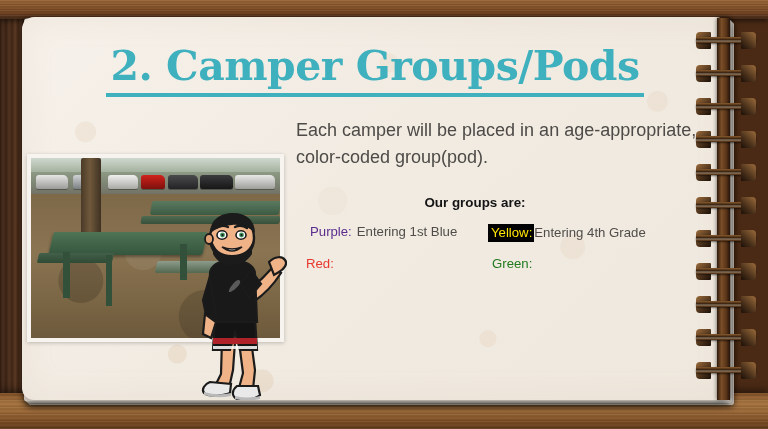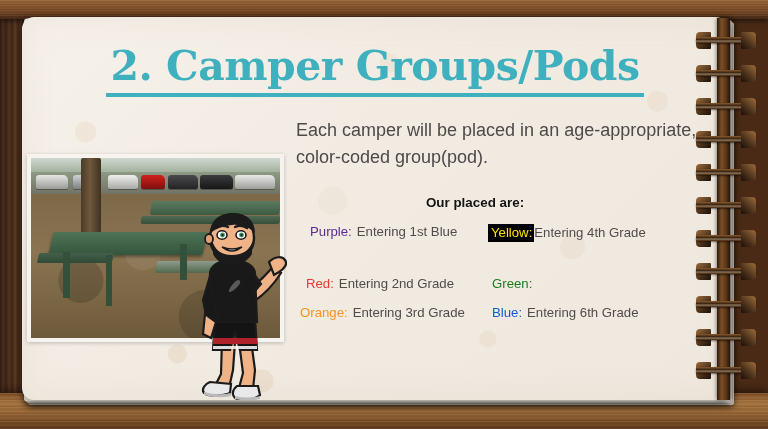--- a/index.html
+++ b/index.html
@@ -108,21 +108,21 @@
     font-size:13.4px; font-weight:bold; color:#141414;
     padding-right:44px;
   }
   .group-row{
     display:flex; margin-top:14px; font-size:13.2px;
     color:#4f4c49; white-space:nowrap;
   }
   .group-cell{ display:flex; align-items:baseline; }
   .group-cell.col-a{ width:196px; padding-left:18px; }
   .group-cell.col-b{ width:200px; }
-  .r2 .col-a{ padding-left:14px;margin-top:20px; }
+  .r2 .col-a{ padding-left:14px; }
   .r3 .col-a{ padding-left:8px; }
   .r3 .col-b{ padding-left:4px; }
   .r2 .col-b{ padding-left:4px;align-items:flex-end; }
   .glabel{ font-weight:normal; margin-right:5px; }
   .glabel.purple{ color:#5b2d8e; }
   .glabel.red{ color:#e8382f; }
   .glabel.orange{ color:#f7941e; }
   .glabel.green{ color:#1f7a1f; }
   .glabel.blue{ color:#1559d6; }
   .glabel.yellow{
@@ -300,53 +300,42 @@
 
         <path d="M33 172 C28 174 24 179 27 183 C31 187 46 186 53 183 L54 174 Z" fill="#e9e9e9" stroke="#1b1b1b" stroke-width="2.2"></path>
         <path d="M60 176 C55 180 54 186 60 189 C67 191 80 189 83 185 L81 176 Z" fill="#e9e9e9" stroke="#1b1b1b" stroke-width="2.2"></path>
         <path d="M27 182 q14 4 27 1 l0 3 q-14 3 -27 -1 z" fill="#b9b9b9"></path>
         <path d="M58 186 q13 3 25 0 l0 3 q-12 3 -25 0 z" fill="#b9b9b9"></path>
       </svg>
     </div>
 
     <div id="text-col">
       <div id="intro"> Each camper will be placed in an age-appropriate, color-coded group(pod).</div>
-      <div id="groups-heading">Our placed are:</div>
+      <div id="groups-heading">Our groups are:</div>
 
       <div class="group-row r1">
         <div class="group-cell col-a">
           <span class="glabel purple">Purple:</span>
           <span>Entering 1st Blue</span>
         </div>
         <div class="group-cell col-b">
           <span class="glabel yellow">Yellow:</span>
           <span>Entering 4th Grade</span>
         </div>
       </div>
 
       <div class="group-row r2">
         <div class="group-cell col-a">
           <span class="glabel red">Red:</span>
-          <span>Entering 2nd Grade</span>
         </div>
         <div class="group-cell col-b">
           <span class="glabel green">Green:</span>
         </div>
       </div>
 
-      <div class="group-row r3">
-        <div class="group-cell col-a">
-          <span class="glabel orange">Orange:</span>
-          <span>Entering 3rd Grade</span>
-        </div>
-        <div class="group-cell col-b">
-          <span class="glabel blue">Blue:</span>
-          <span>Entering 6th Grade</span>
-        </div>
-      </div>
     </div>
 
   </div>
 </div>
 
 <div id="spiral">
   <div id="spine"></div>
 <div class="ring" style="top: 14px;">
       <div class="cap-l"></div>
       <div class="bar">

